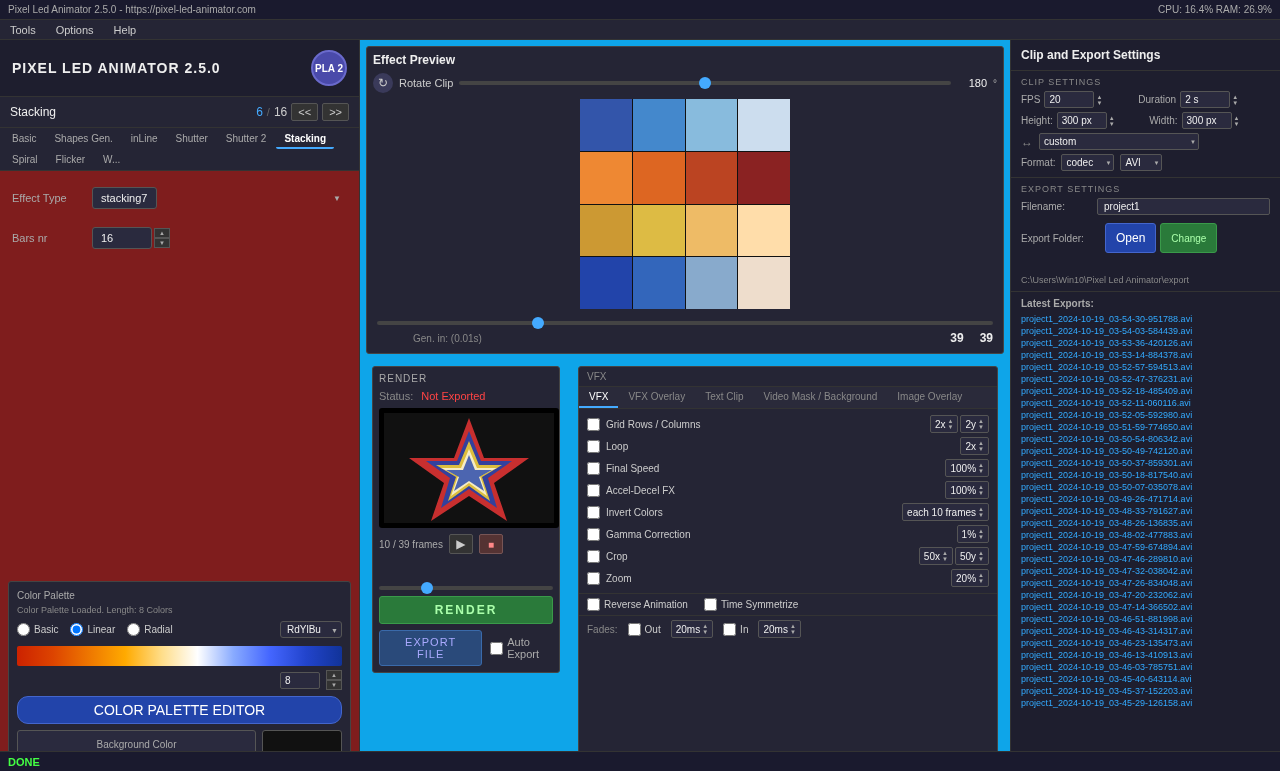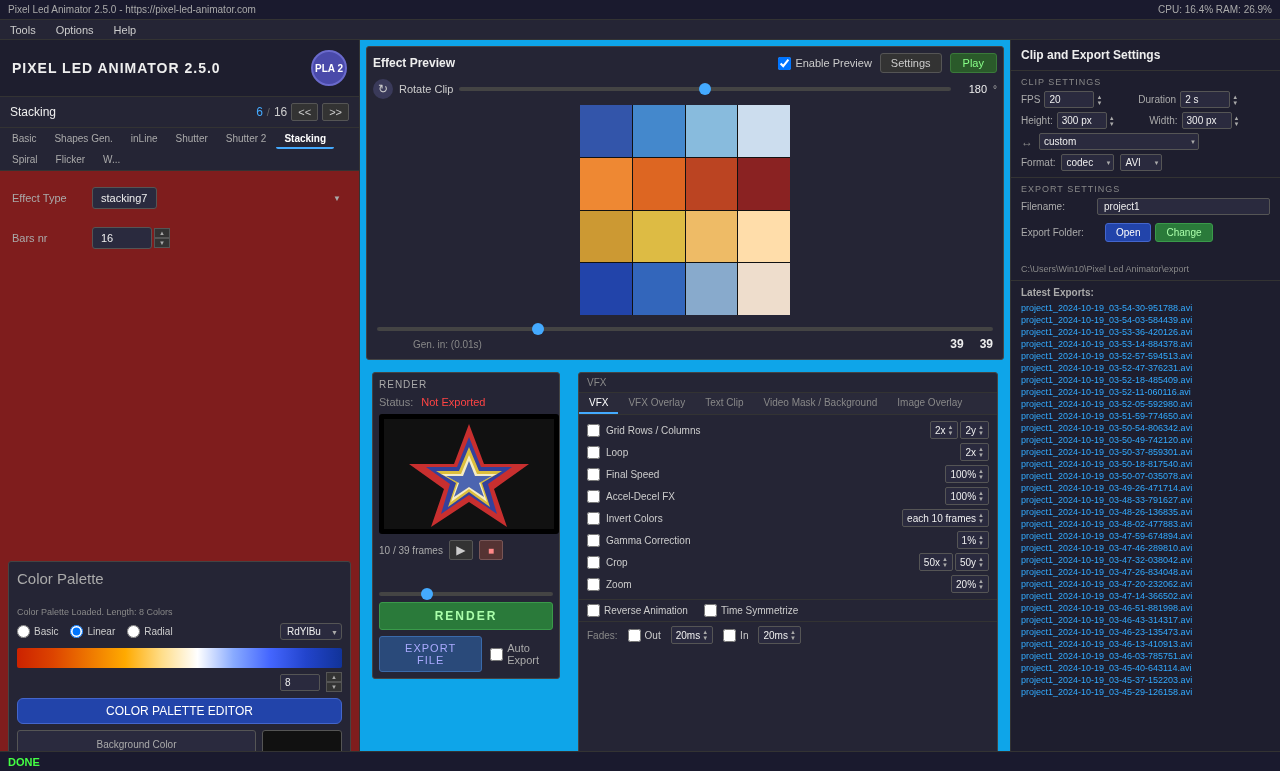--- a/index.html
+++ b/index.html
@@ -203,21 +203,21 @@
     }
 
     
     .color-palette-section {
       background: #252535;
       border: 1px solid #444;
       margin: 4px 8px;
       padding: 8px;
       border-radius: 3px;
     }
-    .cp-title { color: #aaa; font-size: 15px; margin-bottom: 20px; }
+    .cp-title { color: #aaa; font-size: 10px; margin-bottom: 4px; }
     .cp-info { color: #888; font-size: 9px; margin-bottom: 6px; }
     .cp-radio-row {
       display: flex;
       align-items: center;
       gap: 12px;
       margin-bottom: 8px;
     }
     .cp-radio-item {
       display: flex;
       align-items: center;
@@ -271,22 +271,22 @@
       font-size: 10px;
       border-radius: 2px;
     }
     .cp-editor-btn {
       background: #2244aa;
       border: 1px solid #4466cc;
       color: #fff;
       padding: 5px 3px;
       text-align: center;
       cursor: pointer;
-      border-radius: 6px;
-      font-size: 12px;
+      border-radius: 11px;
+      font-size: 14px;
       width: 100%;
       margin-bottom: 6px;
     }
     .cp-bottom-row {
       display: flex;
       gap: 6px;
     }
     .bg-color-btn {
       background: #2a2a3e;
       border: 1px solid #555;
@@ -610,24 +610,24 @@
       display: flex;
       align-items: center;
       gap: 14px;
       margin-bottom: 22px;
     }
     .folder-btns { display: flex; gap: 4px; }
     .open-btn {
       background: #2244aa;
       border: 1px solid #4466cc;
       color: #fff;
-      padding: 1px 10px;
-      cursor: pointer;
-      border-radius: 3px;
-      font-size: 10px;
+      padding: 7px 10px;
+      cursor: pointer;
+      border-radius: 3px;
+      font-size: 12px;
     }
     .change-btn {
       background: #2a7a3a;
       border: 1px solid #3a9a4a;
       color: #afa;
       padding: 3px 10px;
       cursor: pointer;
       border-radius: 3px;
       font-size: 10px;
     }
@@ -819,28 +819,20 @@
         <div class="color-preview-box"></div>
       </div>
     </div>
   </div>
 
   <div class="middle-panel">
 
     <div class="effect-preview-container">
       <div class="ep-header">
         <span class="ep-title">Effect Preview</span>
-        <div class="ep-controls">
-          <label class="ep-checkbox">
-            <input type="checkbox" checked="" style="">
-            <span>Enable Preview</span>
-          </label>
-          <button class="ep-btn">Settings</button>
-          <button class="ep-play-btn">Play</button>
-        </div>
       </div>
       <div class="rotate-row">
         <div class="rotate-icon">↻</div>
         <span class="rotate-label">Rotate Clip</span>
         <input type="range" class="rotate-slider" min="0" max="360" value="180" style="flex: 1 1 0%;">
         <span class="rotate-value">180</span>
         <span class="rotate-deg">°</span>
       </div>
 
       <div style="display:flex; justify-content:center; margin-bottom:4px;">

